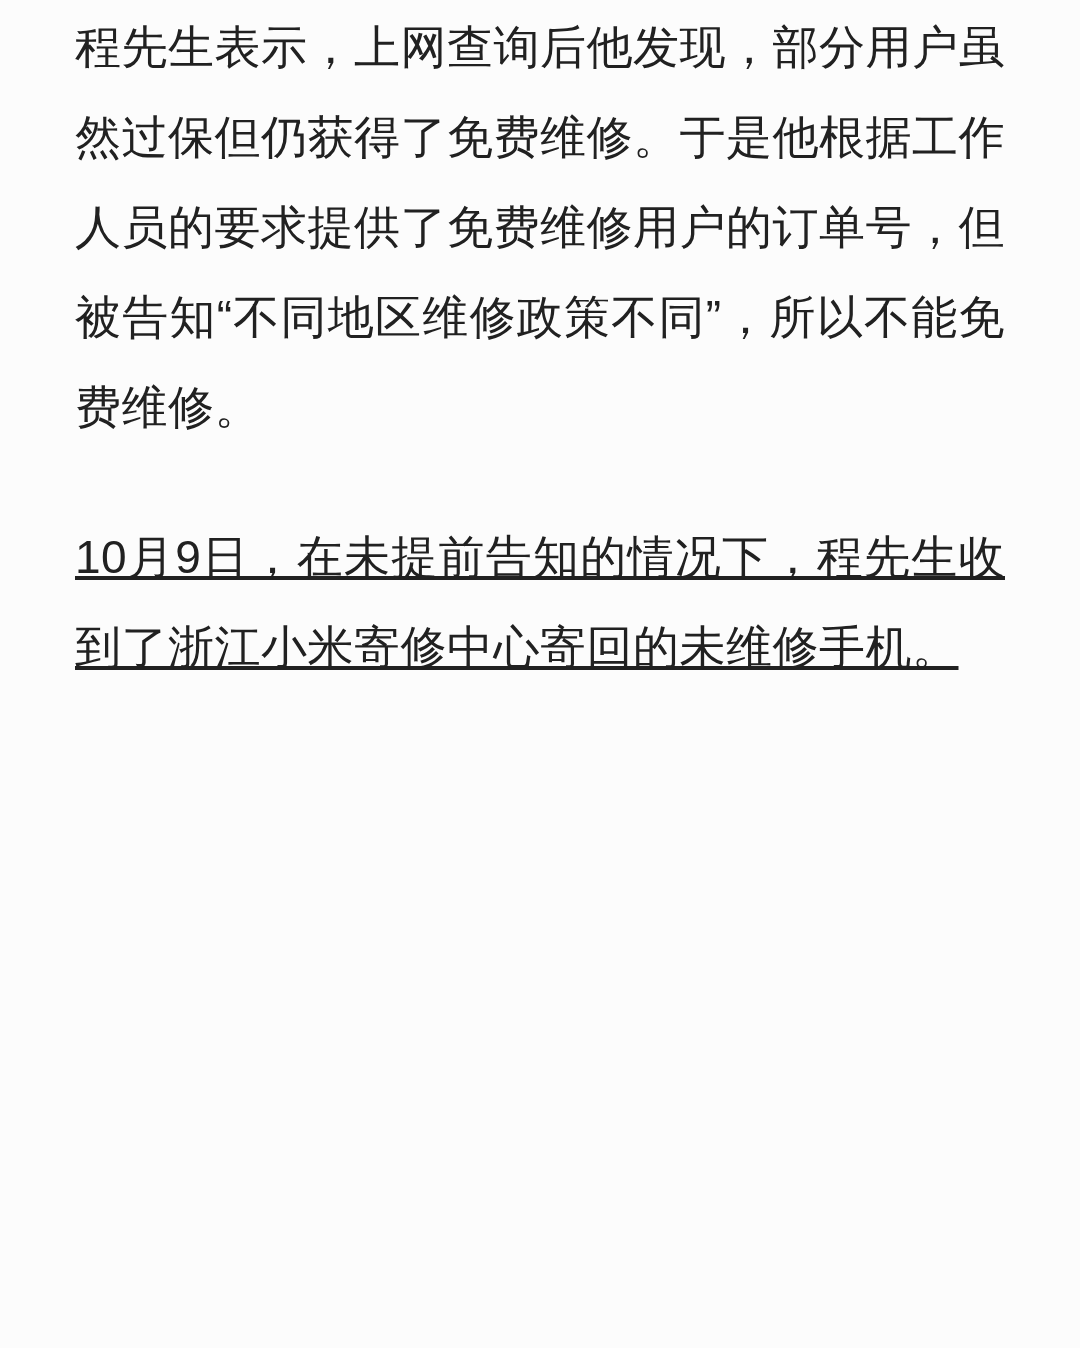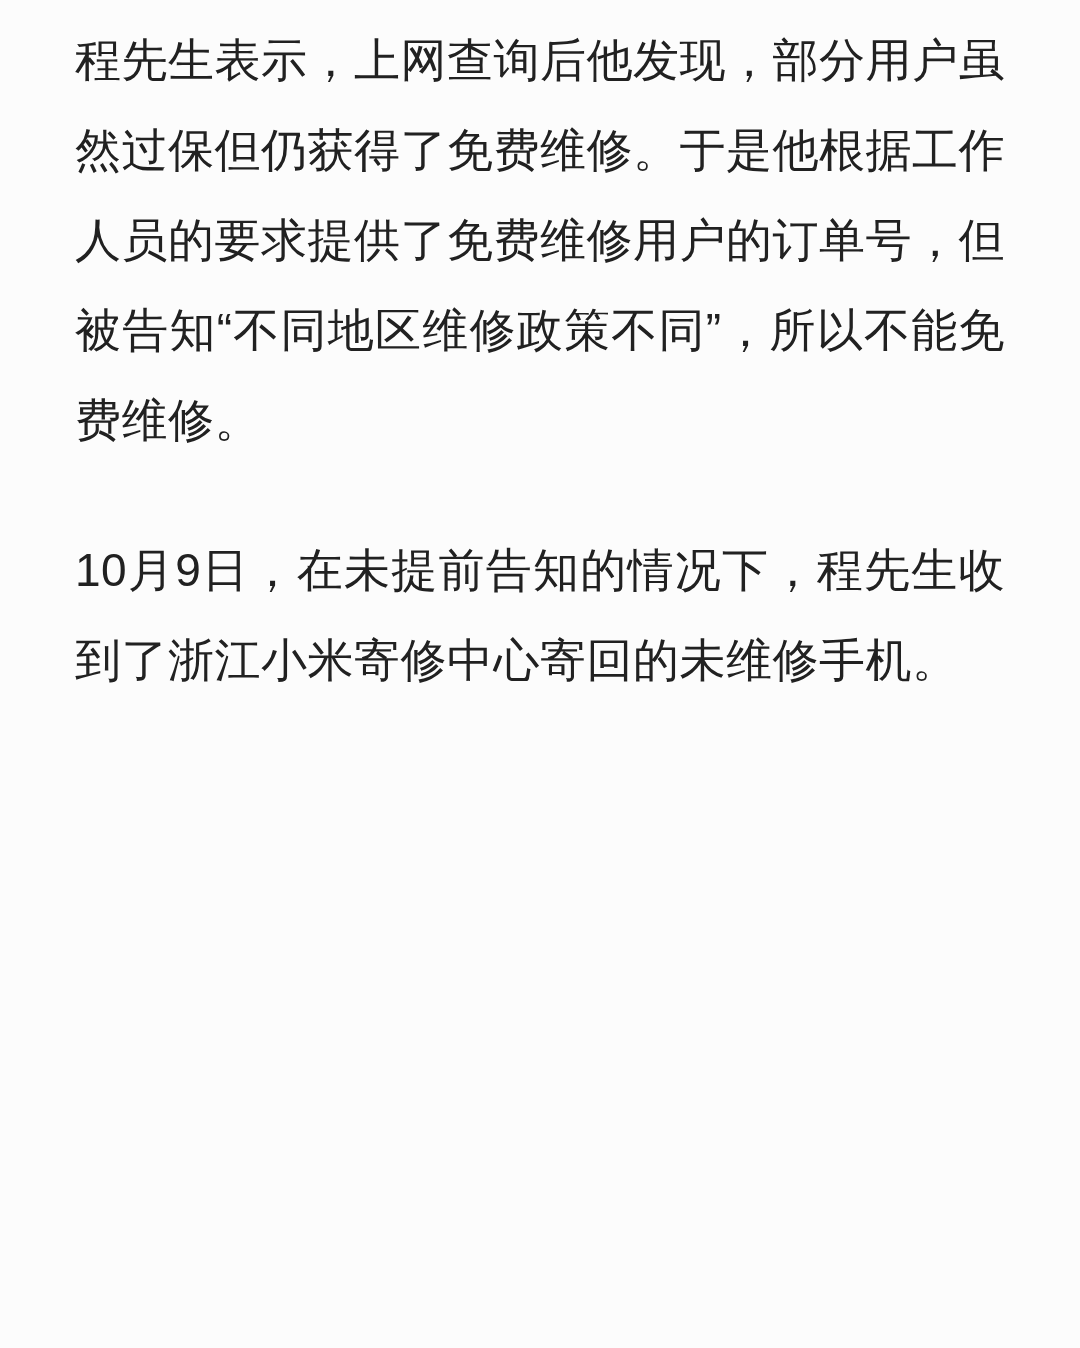--- a/index.html
+++ b/index.html
@@ -9,36 +9,37 @@
   body {
     width: 1080px;
     height: 1348px;
     background: #fcfcfc;
     font-family: "Liberation Sans", sans-serif;
     overflow: hidden;
   }
   .article {
     box-sizing: border-box;
     width: 1080px;
-    padding: 15px 75px 0 75px;
+    padding: 2px 75px 0 75px;
   }
   .article p {
     margin: 0 0 60px 0;
     width: 930px;
     font-size: 46px;
     line-height: 90px;
     letter-spacing: 0.5px;
     color: #212121;
     text-align: justify;
     text-justify: inter-ideograph;
     word-break: break-all;
     font-weight: 400;
   }
   .article p:last-child {
     margin-bottom: 0;
+    text-decoration: underline;
   }
 </style>
 </head>
 <body>
 
 <div class="article">
   <p>程先生表示，上网查询后他发现，部分用户虽然过保但仍获得了免费维修。于是他根据工作人员的要求提供了免费维修用户的订单号，但被告知“不同地区维修政策不同”，所以不能免费维修。</p>
   <p>10月9日，在未提前告知的情况下，程先生收到了浙江小米寄修中心寄回的未维修手机。</p>
 </div>
 

